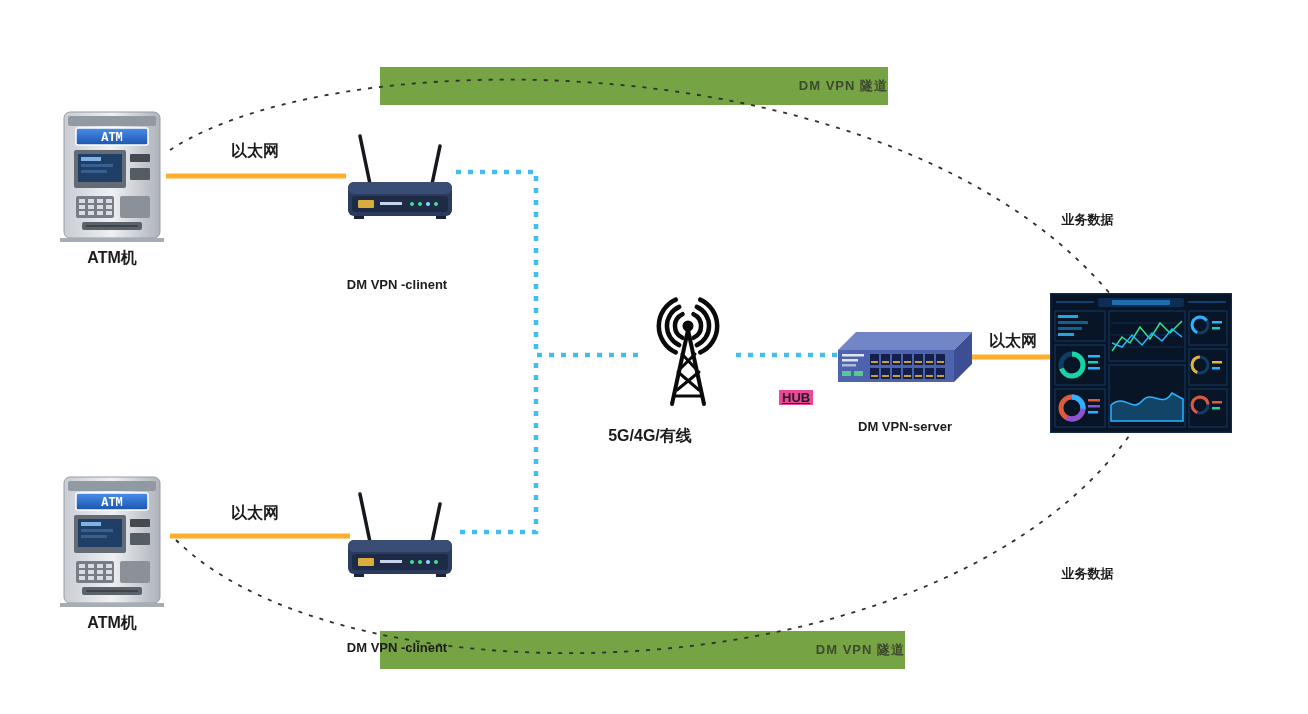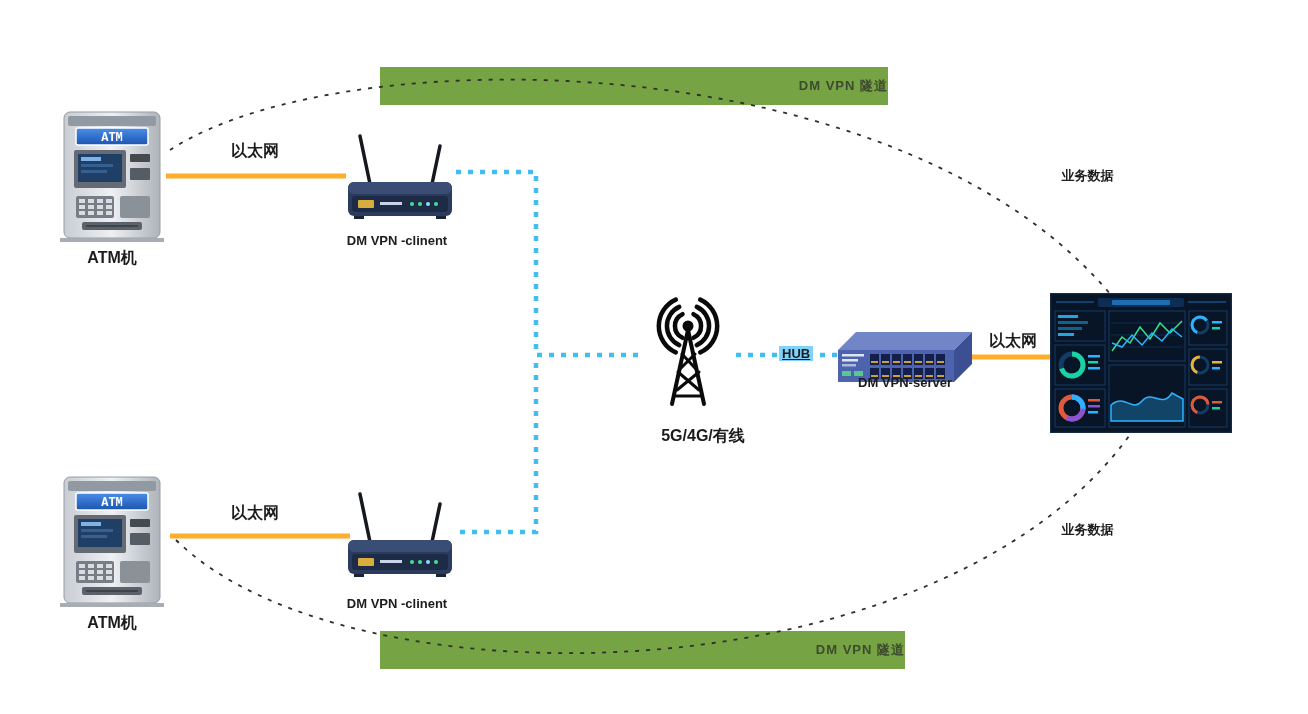--- a/index.html
+++ b/index.html
@@ -9,22 +9,22 @@
   .banner { position:absolute; height:38px; z-index:2; display:flex; align-items:center; justify-content:flex-end;
             font-size:13px; font-weight:700; color:#3e4a2f; letter-spacing:1px; }
   .banner.top    { left:380px; top:67px;  width:508px; }
   .banner.bottom { left:380px; top:631px; width:525px; }
 
   svg.lines { position:absolute; left:0; top:0; z-index:3; }
 
   .device { position:absolute; z-index:4;font-family:Liberation Mono, monospace; }
 
   .lbl { position:absolute; z-index:5; font-weight:700; color:#1c1c1c; text-align:center; font-size:16px; white-space:nowrap; }
-  .lbl.small { font-size:13px; }
-  .hub-lbl { background:#7dd3fc; padding:0 3px;text-decoration:underline; }
+  .lbl.small { font-size:13px;margin-top:44px; }
+  .hub-lbl { background:#ec4899; padding:0 3px;text-decoration:underline; }
 </style>
 </head>
 <body>
 
 <div class="canvas">
 
   <svg width="0" height="0" style="position:absolute">
     <defs>
       <linearGradient id="atmBody" x1="0" y1="0" x2="1" y2="0">
         <stop offset="0" stop-color="#c9cdd3"></stop>
@@ -168,21 +168,21 @@
       <path d="M 55 38 L 39 112 M 55 38 L 71 112" stroke="#0a0a0a" stroke-width="4" stroke-linecap="round" fill="none"></path>
       <path d="M 49 62 L 62 76 M 62 62 L 48 76 M 45 80 L 66 98 M 66 80 L 44 98 M 41 104 L 69 104" stroke="#0a0a0a" stroke-width="3" stroke-linecap="round" fill="none"></path>
       <path d="M 49.5 22.2 A 13 13 0 0 0 49.5 45.8" stroke="#0a0a0a" stroke-width="4.5" stroke-linecap="round" fill="none"></path>
       <path d="M 46.2 14.9 A 21 21 0 0 0 46.2 53.1" stroke="#0a0a0a" stroke-width="4.5" stroke-linecap="round" fill="none"></path>
       <path d="M 42.8 7.6 A 29 29 0 0 0 42.8 60.4" stroke="#0a0a0a" stroke-width="4.5" stroke-linecap="round" fill="none"></path>
       <path d="M 60.5 22.2 A 13 13 0 0 1 60.5 45.8" stroke="#0a0a0a" stroke-width="4.5" stroke-linecap="round" fill="none"></path>
       <path d="M 63.8 14.9 A 21 21 0 0 1 63.8 53.1" stroke="#0a0a0a" stroke-width="4.5" stroke-linecap="round" fill="none"></path>
       <path d="M 67.2 7.6 A 29 29 0 0 1 67.2 60.4" stroke="#0a0a0a" stroke-width="4.5" stroke-linecap="round" fill="none"></path>
     </svg>
   </div>
-  <div class="lbl" style="left:638px; top:426px; width:130px;">5G/4G/有线</div>
+  <div class="lbl" style="left:585px; top:426px; width:130px;">5G/4G/有线</div>
 
   <div class="lbl small hub-lbl" style="left:779px; top:346px;">HUB</div>
 
   <div class="device" style="left:836px; top:326px;">
     <svg width="138" height="62" viewBox="0 0 138 62">
       <polygon points="2,24 118,24 136,6 20,6" fill="#7285c6"></polygon>
       <polygon points="118,24 136,6 136,38 118,56" fill="#3c4f93"></polygon>
       <rect x="2" y="24" width="116" height="32" fill="#4d63ae"></rect>
       <rect x="6" y="28" width="22" height="2.5" fill="#dfe4f2"></rect>
       <rect x="6" y="33" width="16" height="2.5" fill="#dfe4f2"></rect>

